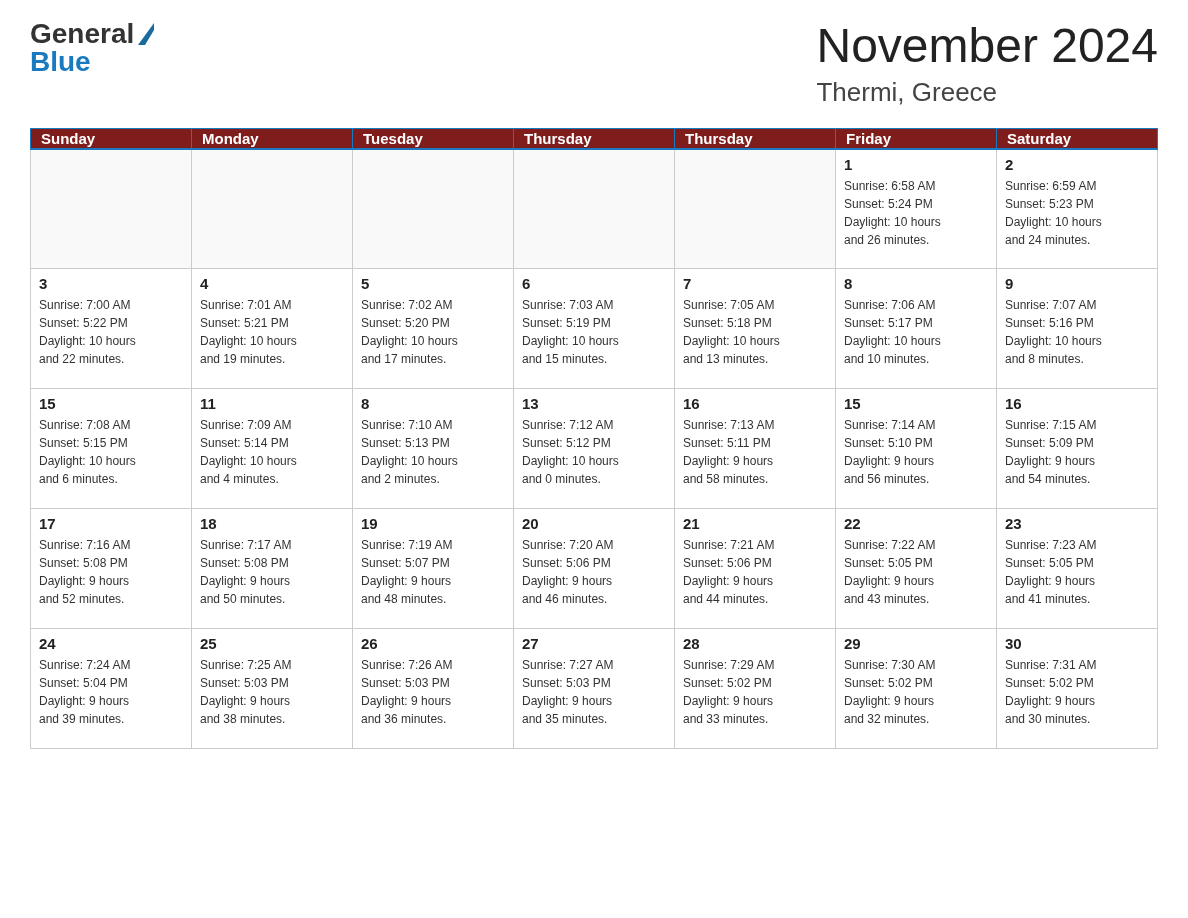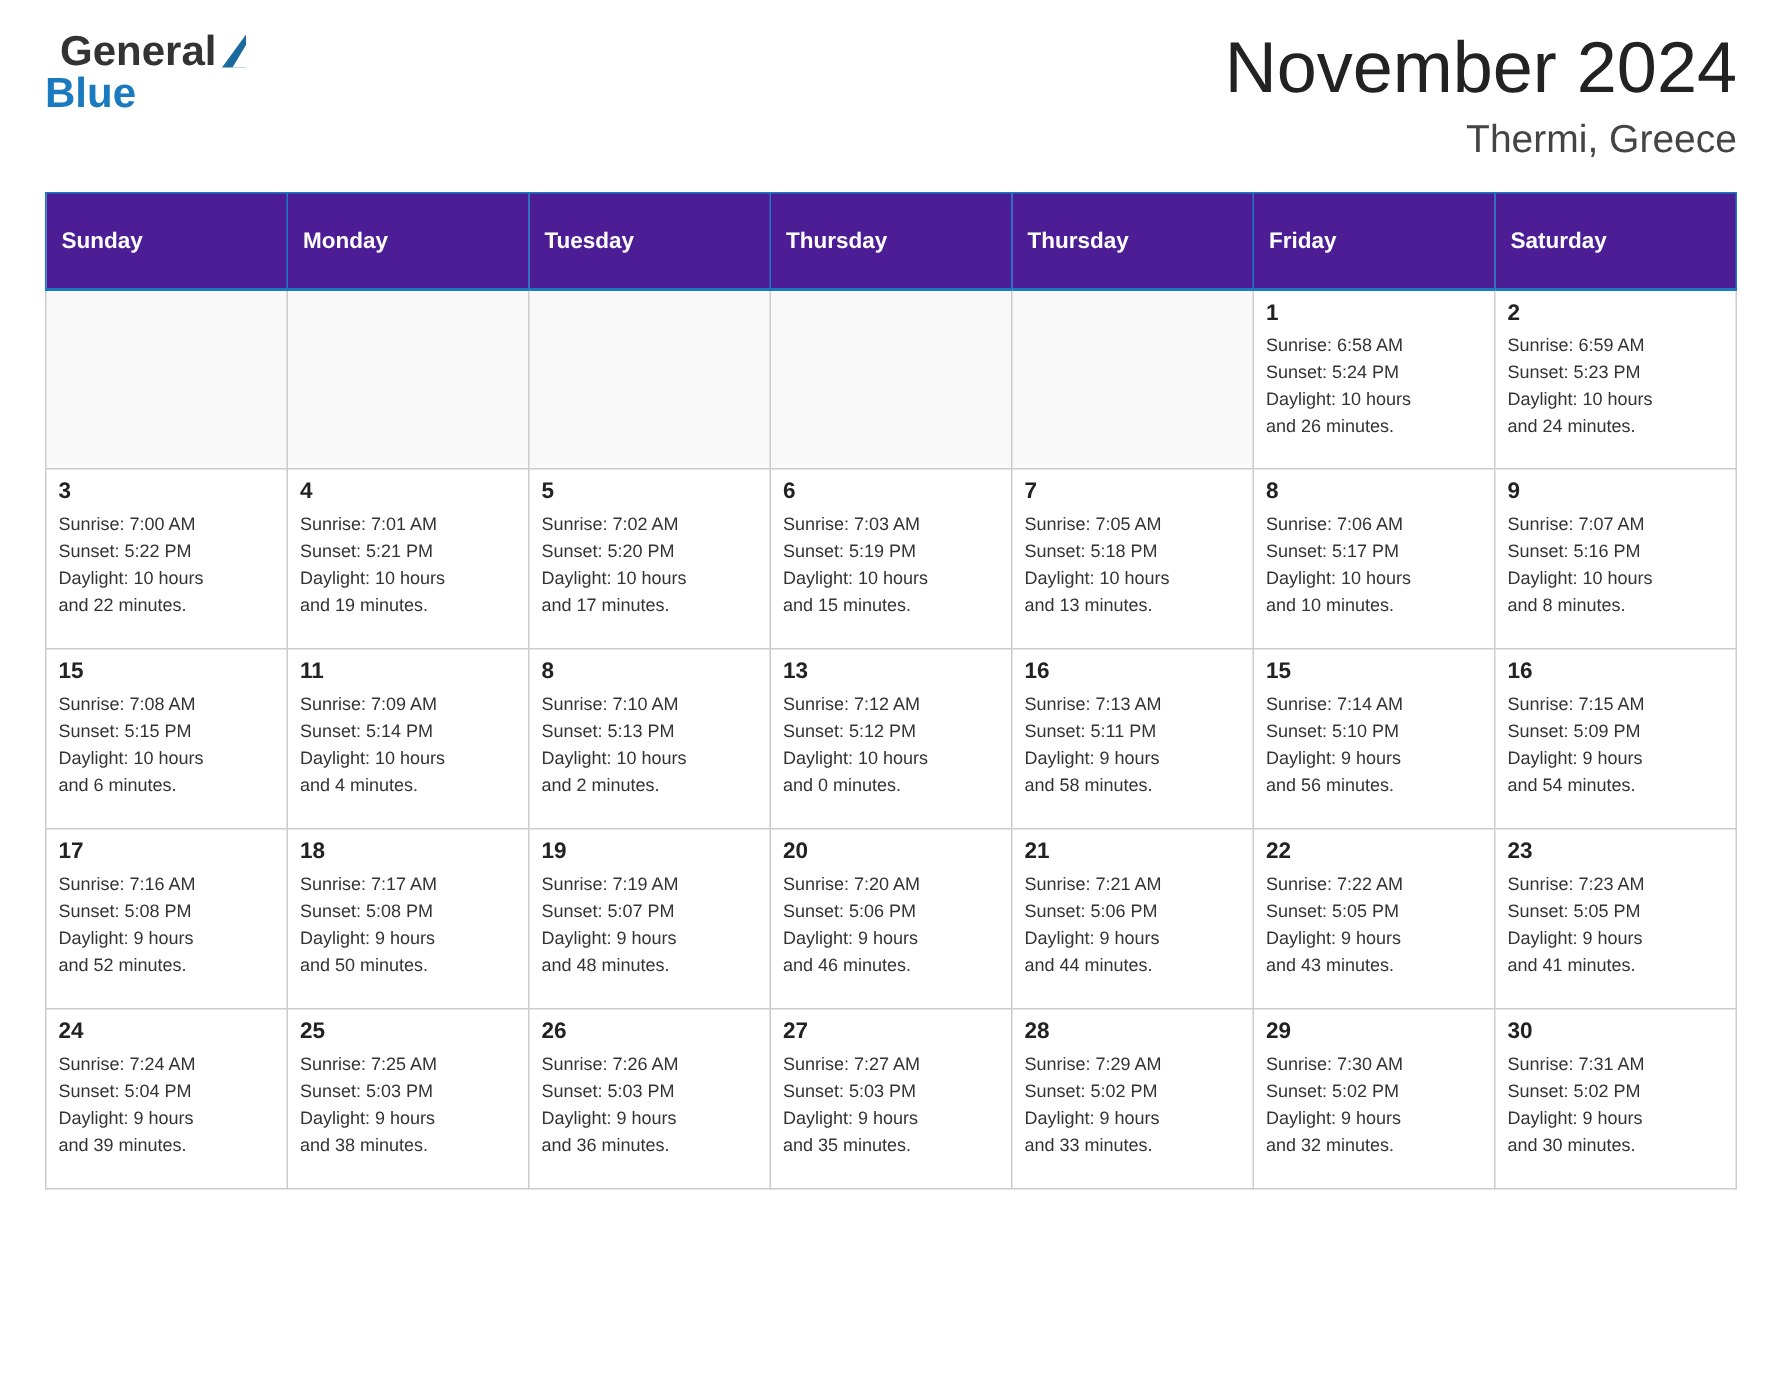--- a/index.html
+++ b/index.html
@@ -20,56 +20,54 @@
     .logo {
       display: flex;
       flex-direction: column;
       align-items: flex-start;
     }
     .logo-general {
       font-size: 28px;
       font-weight: bold;
       color: #333;
       line-height: 1;
-      margin-left: 10px;
     }
     .logo-blue {
       font-size: 28px;
       font-weight: bold;
       color: #1a7abf;
       line-height: 1;
       display: flex;
       align-items: center;
       text-align: center;
     }
     .title-block {
-      text-align: right;
     }
     .month-title {
       font-size: 48px;
       font-weight: normal;
       color: #222;
       line-height: 1.1;
     }
     .location {
       font-size: 26px;
       color: #444;
       margin-top: 4px;
     }
     .calendar {
       width: 100%;
       border-collapse: collapse;
       border: 1px solid #1a7abf;
     }
     .calendar th {
-      background-color: #4c1d95;
+      background-color: #7f1d1d;
       color: #fff;
       font-size: 15px;
       font-weight: bold;
-      padding: 23px 10px;
+      padding: 1px 10px;
       border: 1px solid #1a7abf;
       text-align: left;
     }
     .calendar td {
       border: 1px solid #ccc;
       vertical-align: top;
       padding: 6px 8px;
       width: calc(100% / 7);
       min-height: 110px;
       height: 120px;

